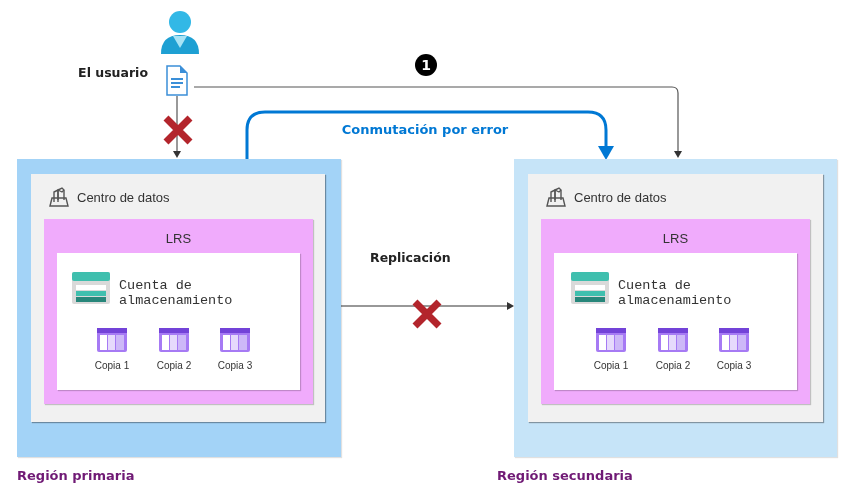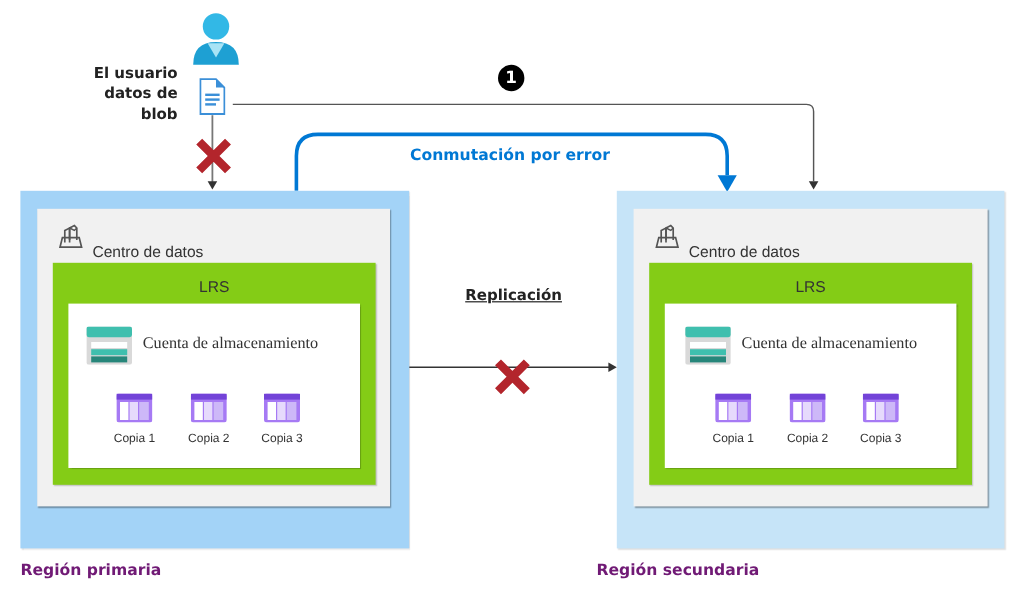--- a/index.html
+++ b/index.html
@@ -1,28 +1,28 @@
 <!DOCTYPE html>
 <html><head>
   <meta charset="utf-8">
   <style>
     html, body { margin: 0; padding: 0; }
     body { width: 854px; height: 503px; position: relative; background: #ffffff; font-family: "DejaVu Sans", "Liberation Sans", sans-serif; overflow: hidden; }
     .abs { position: absolute; }
     svg.overlay { position: absolute; left: 0; top: 0; }
-    .lbl-bold { font-weight: bold; font-size: 12.5px; color: #222; }
+    .lbl-bold { font-weight: bold; font-size: 12.5px; color: #222; margin-top: 12px; }
     .region { position: absolute; box-shadow: 1px 1px 1px rgba(0,0,0,0.12); }
     .region.primary { background: #a3d3f7; }
     .region.secondary { background: #c6e4f8; }
     .dc { position: absolute; background: #f1f1f1; box-shadow: 1px 1px 1px rgba(0,0,0,0.35); }
-    .lrs { position: absolute; background: #84cc16; box-shadow: 1px 1px 1px rgba(0,0,0,0.2); }
+    .lrs { position: absolute; background: #f0abfc; box-shadow: 1px 1px 1px rgba(0,0,0,0.2); }
     .acct { position: absolute; background: #ffffff; box-shadow: 1px 1px 1px rgba(0,0,0,0.2); }
-    .dc-title { position: absolute; font-size: 13px; color: #333; font-family: "Liberation Sans", sans-serif; margin-top: 12px; }
+    .dc-title { position: absolute; font-size: 13px; color: #333; font-family: "Liberation Sans", sans-serif; }
     .lrs-title { position: absolute; left: 0; right: 0; text-align: center; font-size: 13px; color: #333; font-family: "Liberation Sans", sans-serif; }
-    .acct-title { position: absolute; font-size: 13.5px; color: #333; font-family: Liberation Serif, serif; }
+    .acct-title { position: absolute; font-size: 13.5px; color: #333; font-family: Liberation Mono, monospace; }
     .copy { position: absolute; width: 60px; text-align: center; }
     .copy .ic { margin: 0 auto; width: 30px; height: 24px; }
     .copy .cl { font-size: 10px; color: #333; margin-top: 4px; font-family: "Liberation Sans", sans-serif; }
     .region-label { position: absolute; text-align: left; font-weight: bold; font-size: 13px; color: #701a75; }
   </style>
 </head>
 <body>
 
 <svg class="overlay" width="854" height="503">
   <defs>
@@ -45,40 +45,39 @@
 </svg>
 
 <svg class="abs" style="left:160px; top:10px;" width="40" height="46" viewBox="0 0 40 46">
   <circle cx="20" cy="12" r="11" fill="#32b8e6"></circle>
   <path d="M1,44 Q1,25 20,25 Q39,25 39,44 Z" fill="#1ea0d3"></path>
   <path d="M13,26 L20,38 L27,26 Z" fill="#a8e3f5"></path>
 </svg>
 
 <div class="abs lbl-bold" style="left:60px; top:52px; width:88px; text-align:right; line-height:17px;">
   <div>El usuario</div>
-  <div>datos de blob</div>
 </div>
 
 <svg class="abs" style="left:166px; top:65px;" width="22" height="31" viewBox="0 0 22 31">
   <path d="M1,1 L14,1 L21,8 L21,30 L1,30 Z" fill="#ffffff" stroke="#3b8fd8" stroke-width="1.5"></path>
   <path d="M14,1 L14,8 L21,8 Z" fill="#3b8fd8"></path>
   <rect x="5" y="13" width="12" height="2" fill="#3b8fd8"></rect>
   <rect x="5" y="17" width="12" height="2" fill="#3b8fd8"></rect>
   <rect x="5" y="21" width="9" height="2" fill="#3b8fd8"></rect>
 </svg>
 
 <svg class="abs" style="left:162px; top:114px;" width="32" height="32" viewBox="0 0 32 32">
   <path d="M4,4 L28,28 M28,4 L4,28" stroke="#b3252c" stroke-width="7" stroke-linecap="butt"></path>
 </svg>
 
 <div class="abs" style="left:415px; top:54px; width:22px; height:22px; border-radius:50%; background:#000; color:#fff; font-weight:bold; font-size:14px; text-align:center; line-height:22px;">1</div>
 
 <div class="abs" style="left:330px; top:122px; width:190px; text-align:center; font-weight:bold; font-size:13px; color:#0078d4;">Conmutación por error</div>
 
-<div class="abs lbl-bold" style="left:370px; top:238px; width:116px; text-align:center; line-height:16px;text-decoration:underline;">
+<div class="abs lbl-bold" style="left:370px; top:238px; width:116px; line-height:16px;">
   <div>Replicación</div>
 </div>
 
 <svg class="abs" style="left:411px; top:298px;" width="32" height="32" viewBox="0 0 32 32">
   <path d="M4,4 L28,28 M28,4 L4,28" stroke="#b3252c" stroke-width="7" stroke-linecap="butt"></path>
 </svg>
 
 <div class="region primary" style="left:17px; top:159px; width:324px; height:298px;">
   <div class="dc" style="left:14px; top:15px; width:294px; height:248px;">
     <svg class="abs" style="left:17px; top:12px;" width="22" height="22" viewBox="0 0 22 22">

